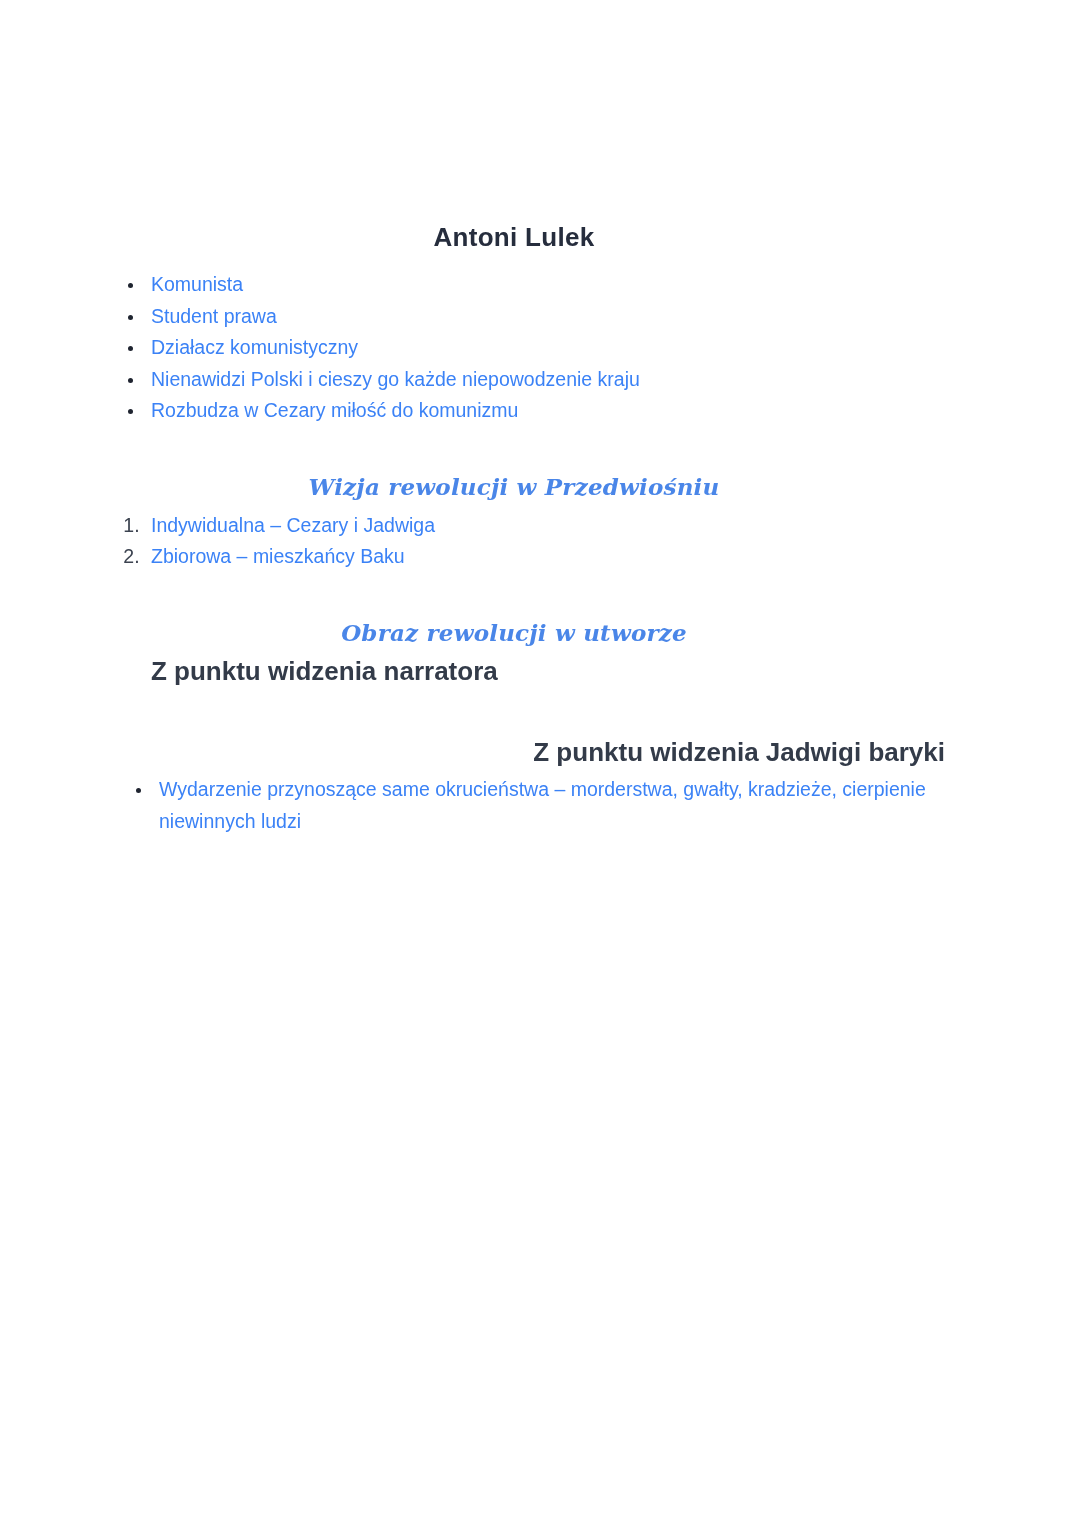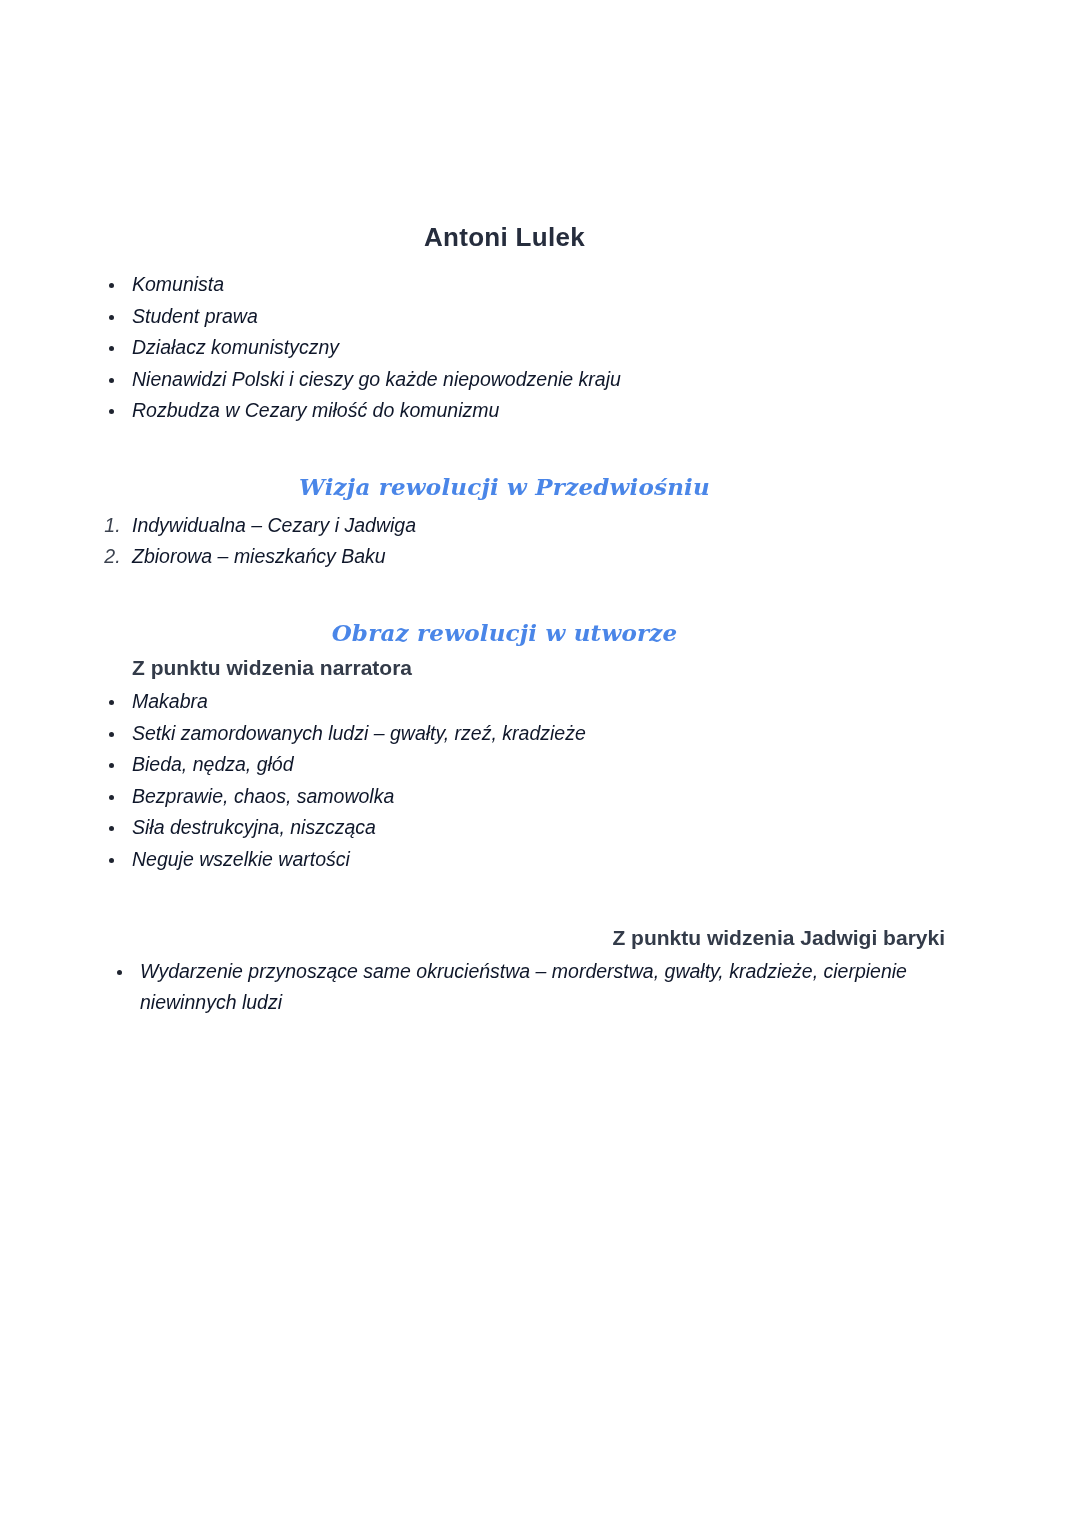--- a/index.html
+++ b/index.html
@@ -6,40 +6,39 @@
     margin: 0;
     padding: 0;
     background: #ffffff;
   }
   .page {
     position: relative;
     width: 1080px;
     height: 1264px;
     box-sizing: border-box;
     background: #ffffff;
-    padding: 222px 135px 60px 64px;
+    padding: 222px 135px 60px 83px;
     font-family: "Liberation Sans", sans-serif;
     color: #3c4350;
     overflow: hidden;
   }
   .doc-title {
     margin: 0 0 16px 0;
     text-align: center;
     font-size: 26px;
     font-weight: 700;
     letter-spacing: 0.3px;
     color: #262d3d;
   }
   ul.bullets, ol.numbered {
     margin: 0;
     padding-left: 62px;
     font-size: 19.5px;
     line-height: 1.62;
-    color: #0f172a;
-    font-style: italic;
+    color: #3b82f6;
   }
   ul.bullets li, ol.numbered li {
     padding-left: 6px;
   }
   ul.bullets li::marker {
     color: #1f2430;
     font-size: 17px;
   }
   ol.numbered li::marker {
     color: #3c4350;
@@ -49,21 +48,21 @@
     font-family: "DejaVu Serif", serif;
     font-style: italic;
     font-weight: 700;
     font-size: 23px;
     color: #4a86e8;
     letter-spacing: 0.2px;
     text-align: center;
   }
   .sub-heading {
     margin: 8px 0 6px 68px;
-    font-size: 21px;
+    font-size: 26px;
     font-weight: 700;
     color: #333b49;
   }
   .sub-heading.spaced {
     margin-top: 50px;
     text-align: right;
   }
   .wide {
     max-width: 790px;
     margin-left: 8px;
@@ -90,28 +89,20 @@
     <li>Indywidualna – Cezary i Jadwiga</li>
     <li>Zbiorowa – mieszkańcy Baku</li>
   </ol>
 
 
 
   <h2 class="script-heading">Obraz rewolucji w utworze</h2>
 
   <h3 class="sub-heading">Z punktu widzenia narratora</h3>
 
-  <ul class="bullets">
-    <li>Makabra</li>
-    <li>Setki zamordowanych ludzi – gwałty, rzeź, kradzieże</li>
-    <li>Bieda, nędza, głód</li>
-    <li>Bezprawie, chaos, samowolka</li>
-    <li>Siła destrukcyjna, niszcząca</li>
-    <li>Neguje wszelkie wartości</li>
-  </ul>
 
   <h3 class="sub-heading spaced">Z punktu widzenia Jadwigi baryki</h3>
 
   <ul class="bullets">
     <li class="wide">Wydarzenie przynoszące same okrucieństwa – morderstwa, gwałty, kradzieże, cierpienie niewinnych ludzi</li>
   </ul>
 
 </div>
 
 </body></html>

